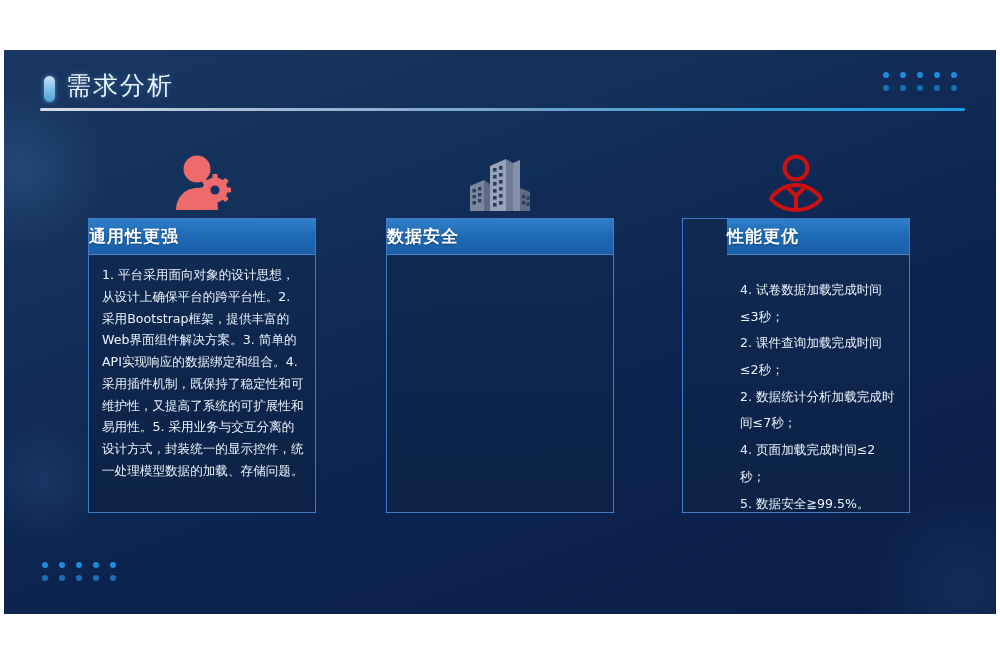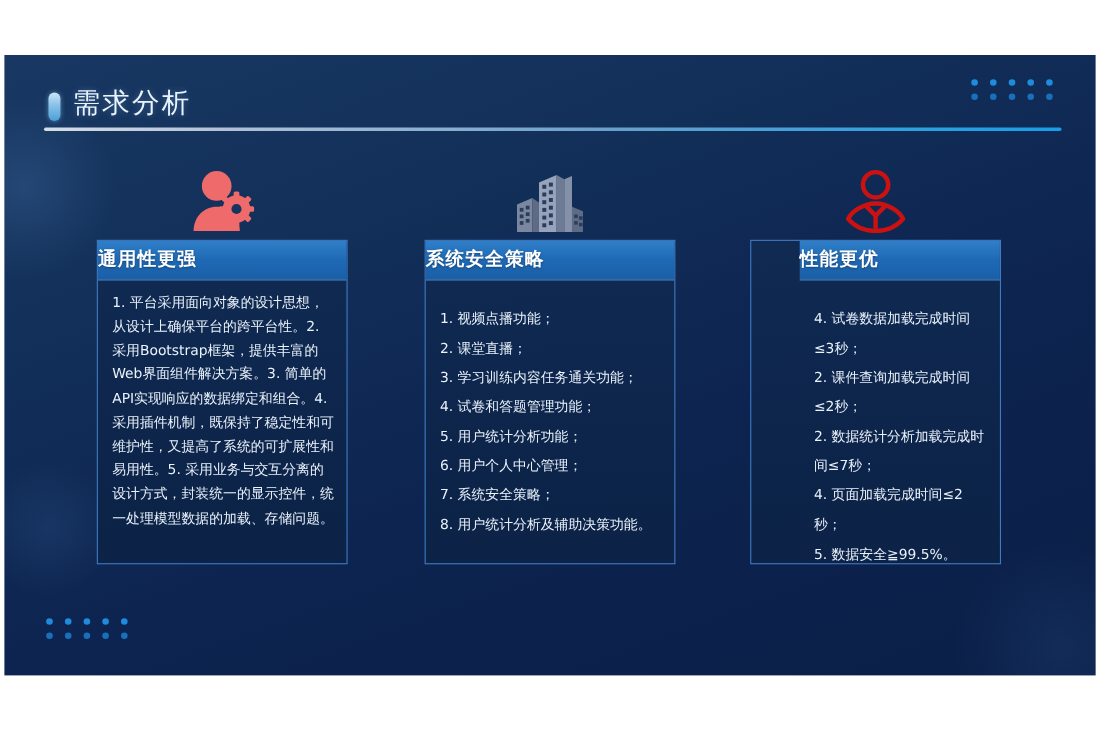--- a/index.html
+++ b/index.html
@@ -26,21 +26,21 @@
       radial-gradient(circle 90px at 40px 430px, rgba(80,130,195,0.14), rgba(80,130,195,0) 70%),
       radial-gradient(circle 140px at 960px 540px, rgba(70,120,190,0.14), rgba(70,120,190,0) 70%),
       linear-gradient(160deg, #183762 0%, #123059 28%, #0d2450 60%, #0a1f47 100%);
     overflow: hidden;
     box-sizing: border-box;
   }
 
   
   #header {
     position: absolute;
-    left: 0; top: 12px;
+    left: 0; top: 4px;
     width: 992px;
     height: 68px;
   }
   #title-bullet {
     position: absolute;
     left: 40px;
     top: 22px;
     width: 11px;
     height: 26px;
     border-radius: 6px;
@@ -253,31 +253,21 @@
   </div>
 
   <div class="card" id="card-1">
     <div class="card-header">通用性更强</div>
     <div class="card-body">
       <p>1. 平台采用面向对象的设计思想，从设计上确保平台的跨平台性。2. 采用Bootstrap框架，提供丰富的Web界面组件解决方案。3. 简单的API实现响应的数据绑定和组合。4. 采用插件机制，既保持了稳定性和可维护性，又提高了系统的可扩展性和易用性。5. 采用业务与交互分离的设计方式，封装统一的显示控件，统一处理模型数据的加载、存储问题。</p>
     </div>
   </div>
 
   <div class="card" id="card-2">
-    <div class="card-header">系统安全策略</div>
-    <div class="card-body">
-      <p>1. 视频点播功能；</p>
-      <p>2. 课堂直播；</p>
-      <p>3. 学习训练内容任务通关功能；</p>
-      <p>4. 试卷和答题管理功能；</p>
-      <p>5. 用户统计分析功能；</p>
-      <p>6. 用户个人中心管理；</p>
-      <p>7. 系统安全策略；</p>
-      <p>8. 用户统计分析及辅助决策功能。</p>
-    </div>
+    <div class="card-header">数据安全</div>
   </div>
 
   <div class="card" id="card-3">
     <div class="card-header">性能更优</div>
     <div class="card-body">
       <p>4. 试卷数据加载完成时间≤3秒；</p>
       <p>2. 课件查询加载完成时间≤2秒；</p>
       <p>2. 数据统计分析加载完成时间≤7秒；</p>
       <p>4. 页面加载完成时间≤2秒；</p>
       <p>5. 数据安全≧99.5%。</p>

